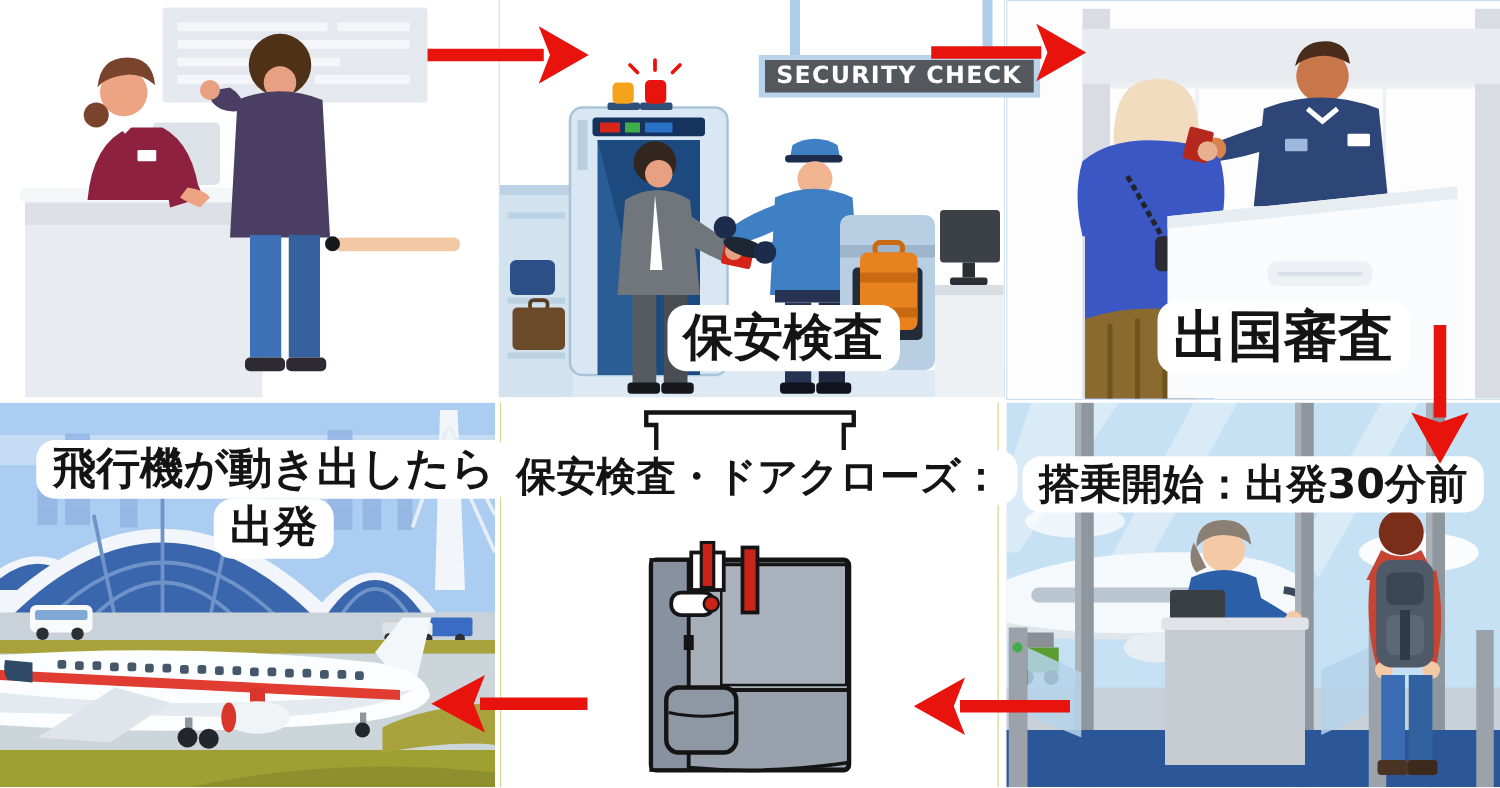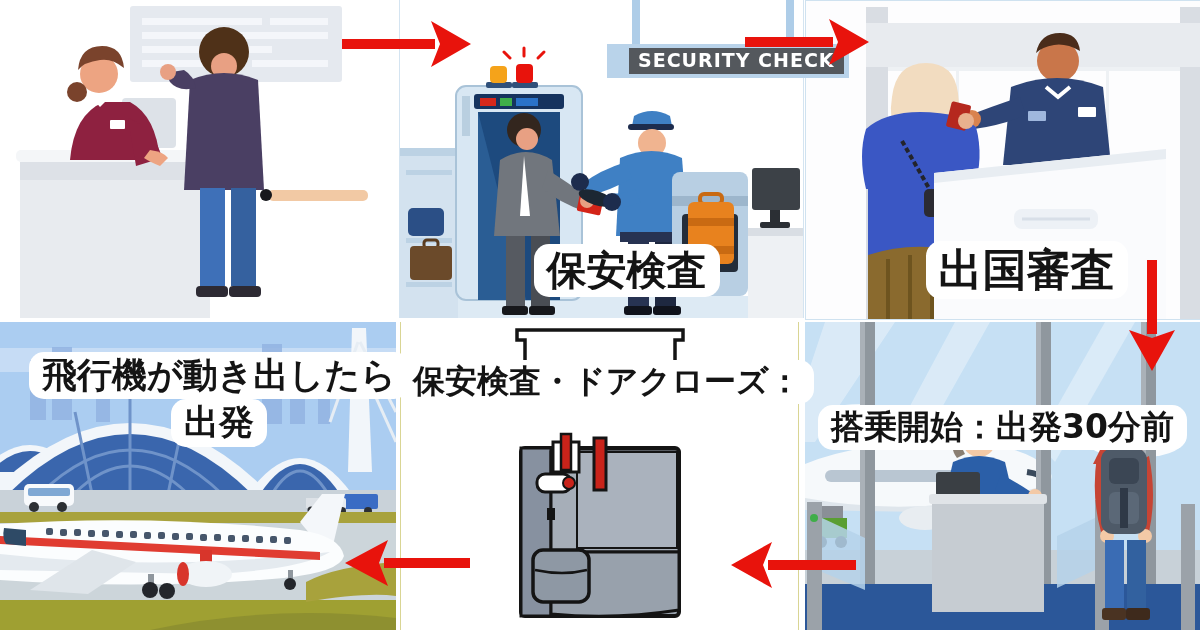--- a/index.html
+++ b/index.html
@@ -12,26 +12,26 @@
   #p3{left:805px;top:0;width:395px;height:318px;border:1px solid #cfe2f0;}
   #p4{left:805px;top:322px;width:395px;height:308px;}
   #p5{left:400px;top:322px;width:397px;height:308px;border-left:1px solid #d9d594;border-right:1px solid #d9d594;}
   #p6{left:0;top:322px;width:396px;height:308px;}
   .caption{position:absolute;text-align:center;z-index:6;line-height:1.18;}
   .pill{display:inline-block;background:#ffffff;border-radius:15px;padding:3px 13px;
         font-weight:800;color:#141414;white-space:nowrap;}
   #c1{left:0;top:196px;width:396px;font-size:36px;}
   #c2{left:399px;top:244px;width:455px;font-size:40px;}
   #c3{left:829px;top:241px;width:395px;font-size:44px;}
-  #c4{left:805px;top:365px;width:395px;font-size:33px;margin-top:40px;}
+  #c4{left:805px;top:365px;width:395px;font-size:33px;}
   #c5{left:400px;top:360px;width:397px;font-size:32px;}
   #c6{left:0;top:352px;width:438px;font-size:35px;}
   .sign{position:absolute;left:607px;top:44px;z-index:4;background:#b9d3ea;padding:4px 5px;}
   .sign-inner{background:#54585d;color:#ffffff;font-weight:bold;font-size:19px;
-              letter-spacing:1px;padding:2px 9px;line-height:1.15;white-space:nowrap;margin-left:17px;}
+              letter-spacing:1px;padding:2px 9px;line-height:1.15;white-space:nowrap;}
   #arrows{position:absolute;left:0;top:0;z-index:10;pointer-events:none;}
 </style>
 </head>
 <body>
 
 <div class="canvas">
 
   <div class="panel" id="p1">
     <svg width="396" height="318" viewBox="0 0 396 318">
       <rect width="396" height="318" fill="#ffffff"></rect>

